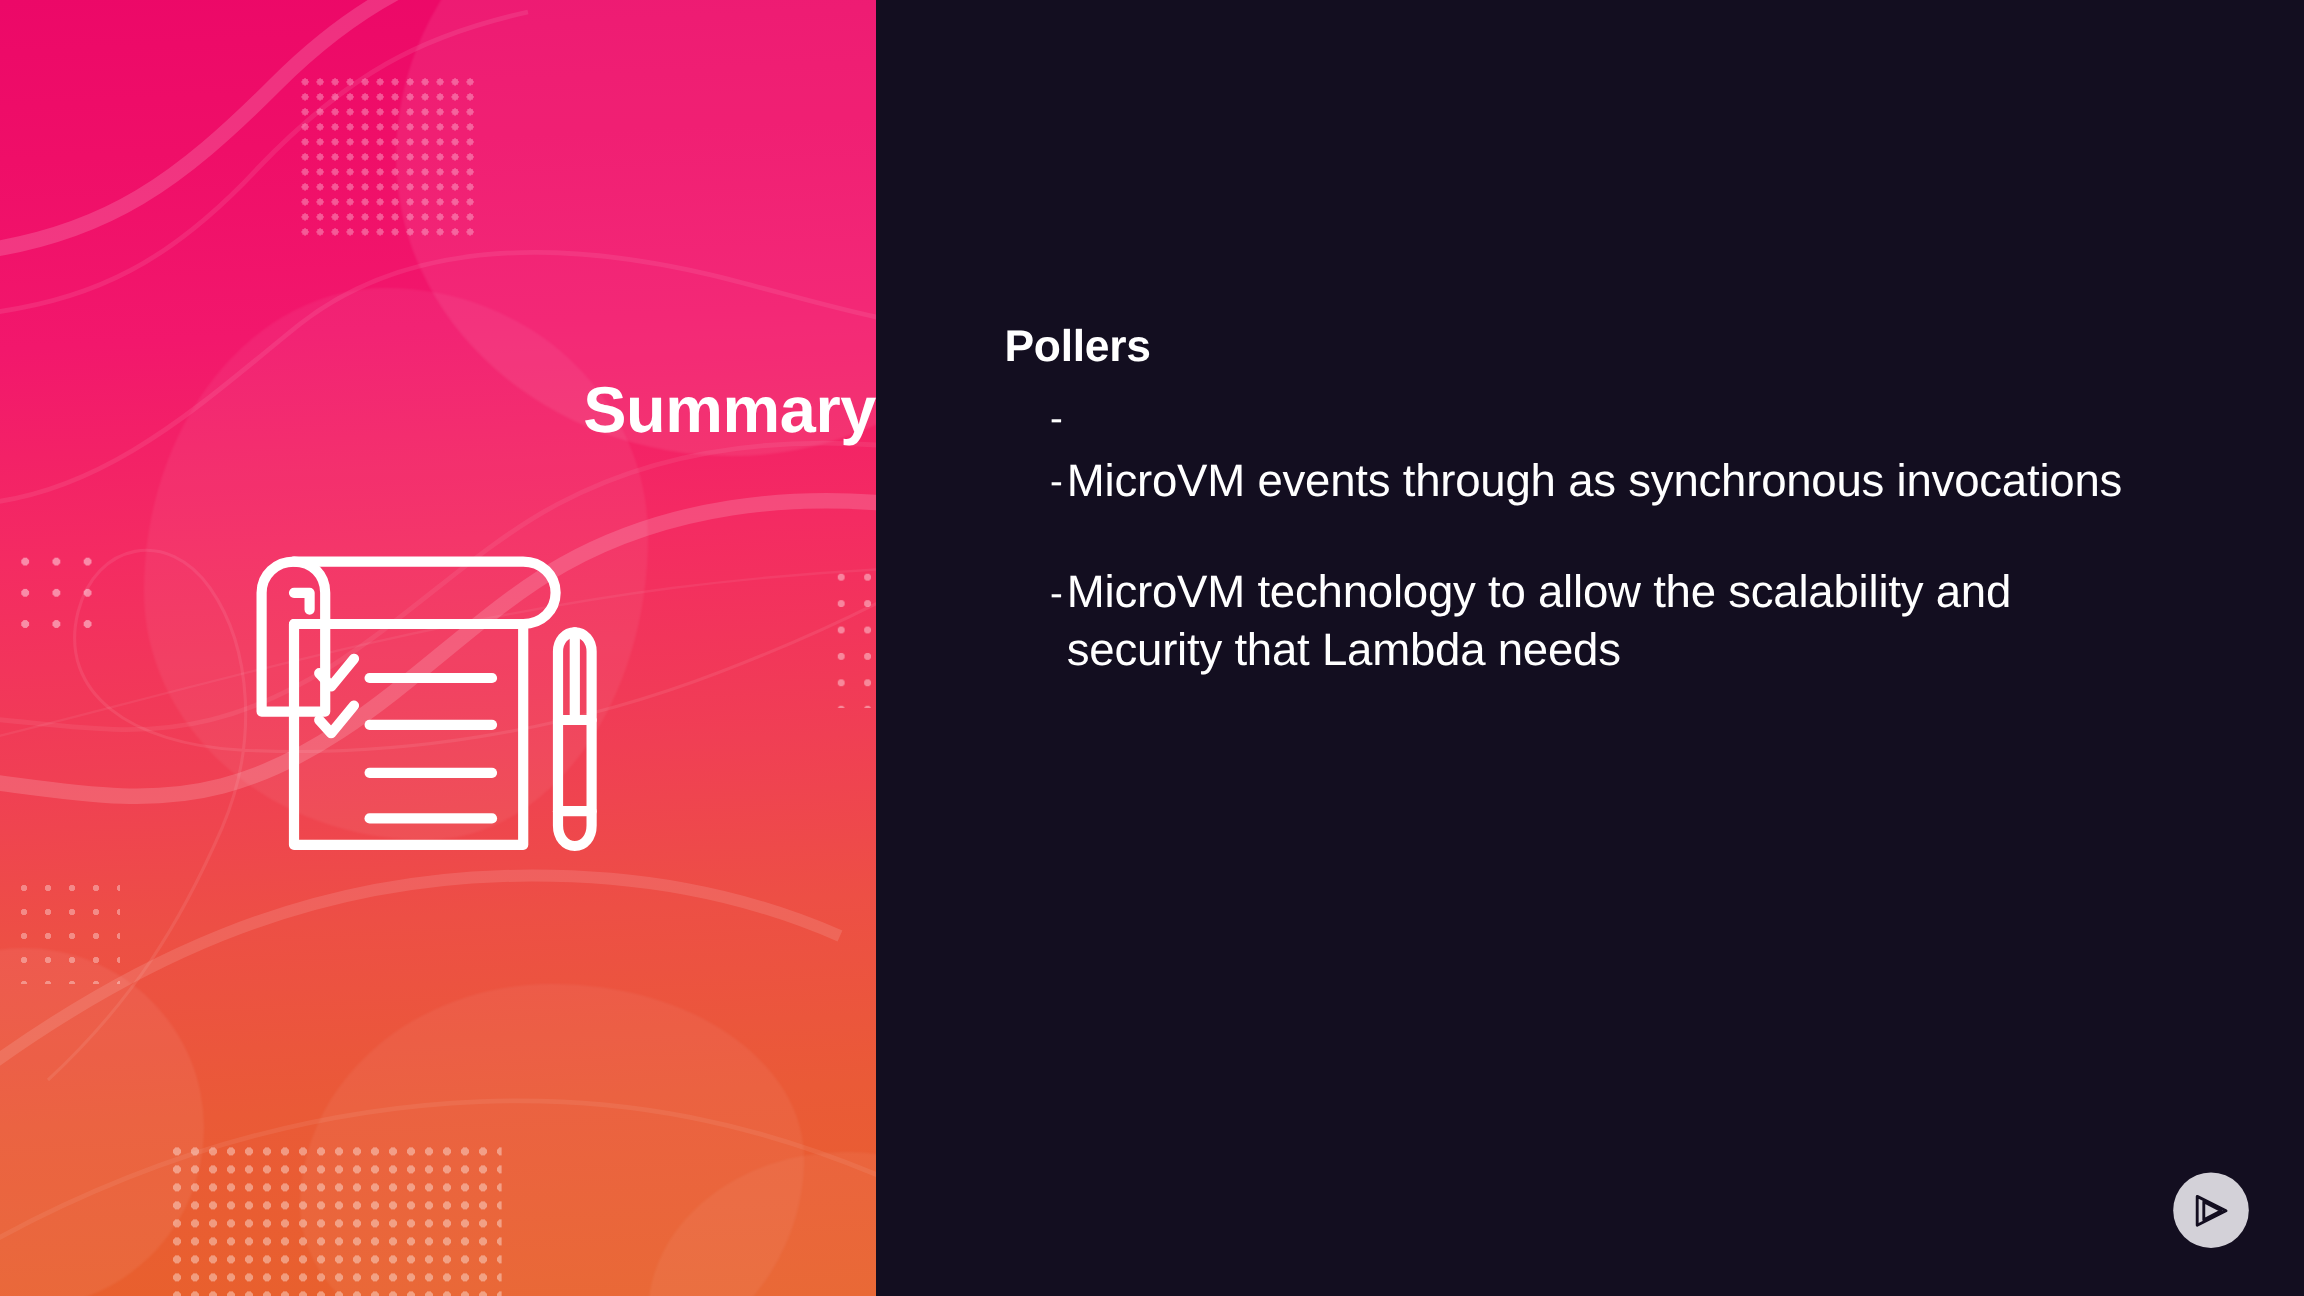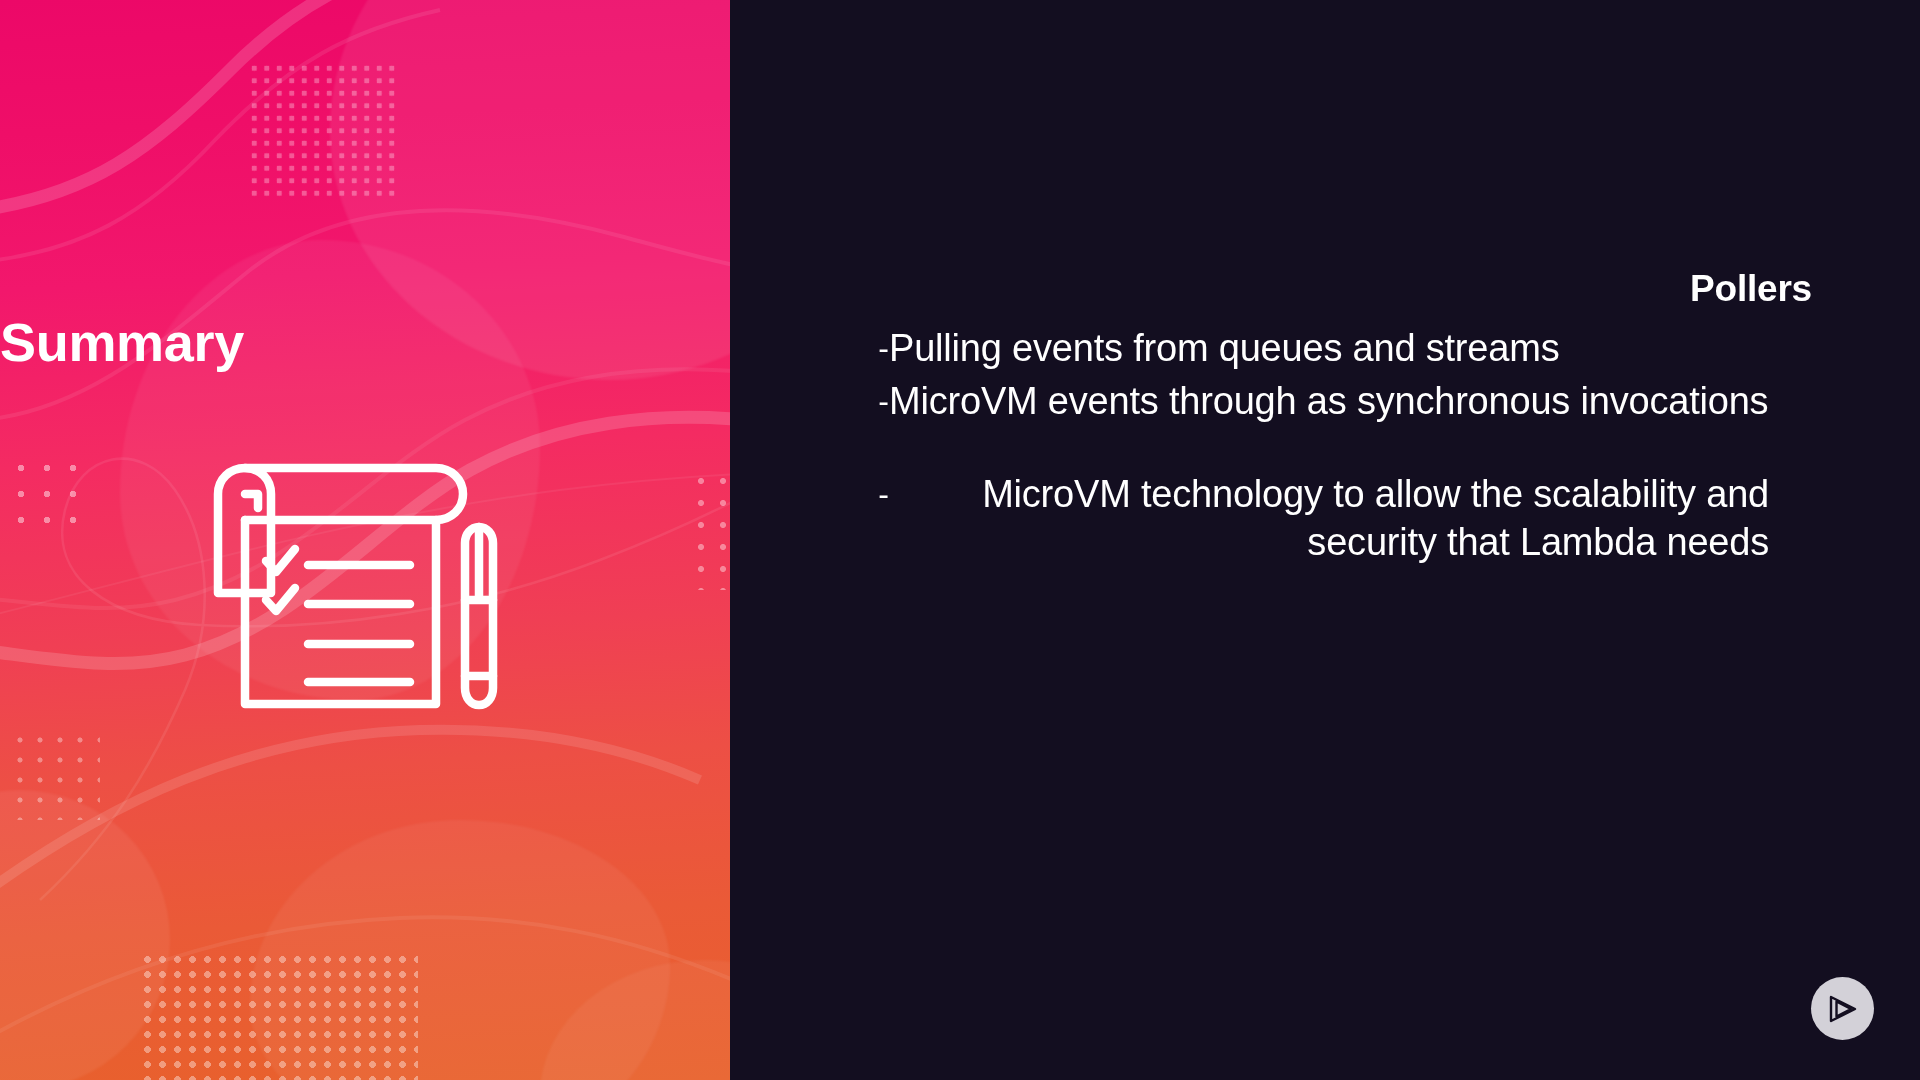--- a/index.html
+++ b/index.html
@@ -100,39 +100,38 @@
   
   .left-content{
     position:relative;
     z-index:5;
     width:100%;
     height:100%;
   }
   .summary-title{
     position:absolute;
     top:311px; left:0; width:730px;
-    text-align:left;
+    text-align:right;
     color:#ffffff;
     font-size:54px;
     font-weight:bold;
     letter-spacing:-0.3px;
   }
   .notepad-icon{
     position:absolute;
     left:196px; top:448px;
     width:330px; height:270px;
   }
 
   
   .right-panel{
     position:relative;
     flex:1 1 auto;
     height:1080px;
     background:#130e20;
-    text-align:right;
   }
   .body-content{
     position:absolute;
     left:107px;           
     top:268px;
     width:975px;
   }
   .section{ }
   .section + .section{ margin-top:44px; }
   .section-heading{
@@ -243,21 +242,20 @@
 
 <div class="right-panel">
 
   <div class="body-content">
 
     <div class="section">
       <div class="section-heading">Pollers</div>
       <div class="bullets">
         <div class="bullet-row">
           <span class="bullet-dash">-</span>
-          <span class="bullet-text">Pulling events from queues and streams</span>
         </div>
         <div class="bullet-row">
           <span class="bullet-dash">-</span>
           <span class="bullet-text">MicroVM events through as synchronous invocations</span>
         </div>
       </div>
     </div>
 
     <div class="section">
       <div class="bullets">

